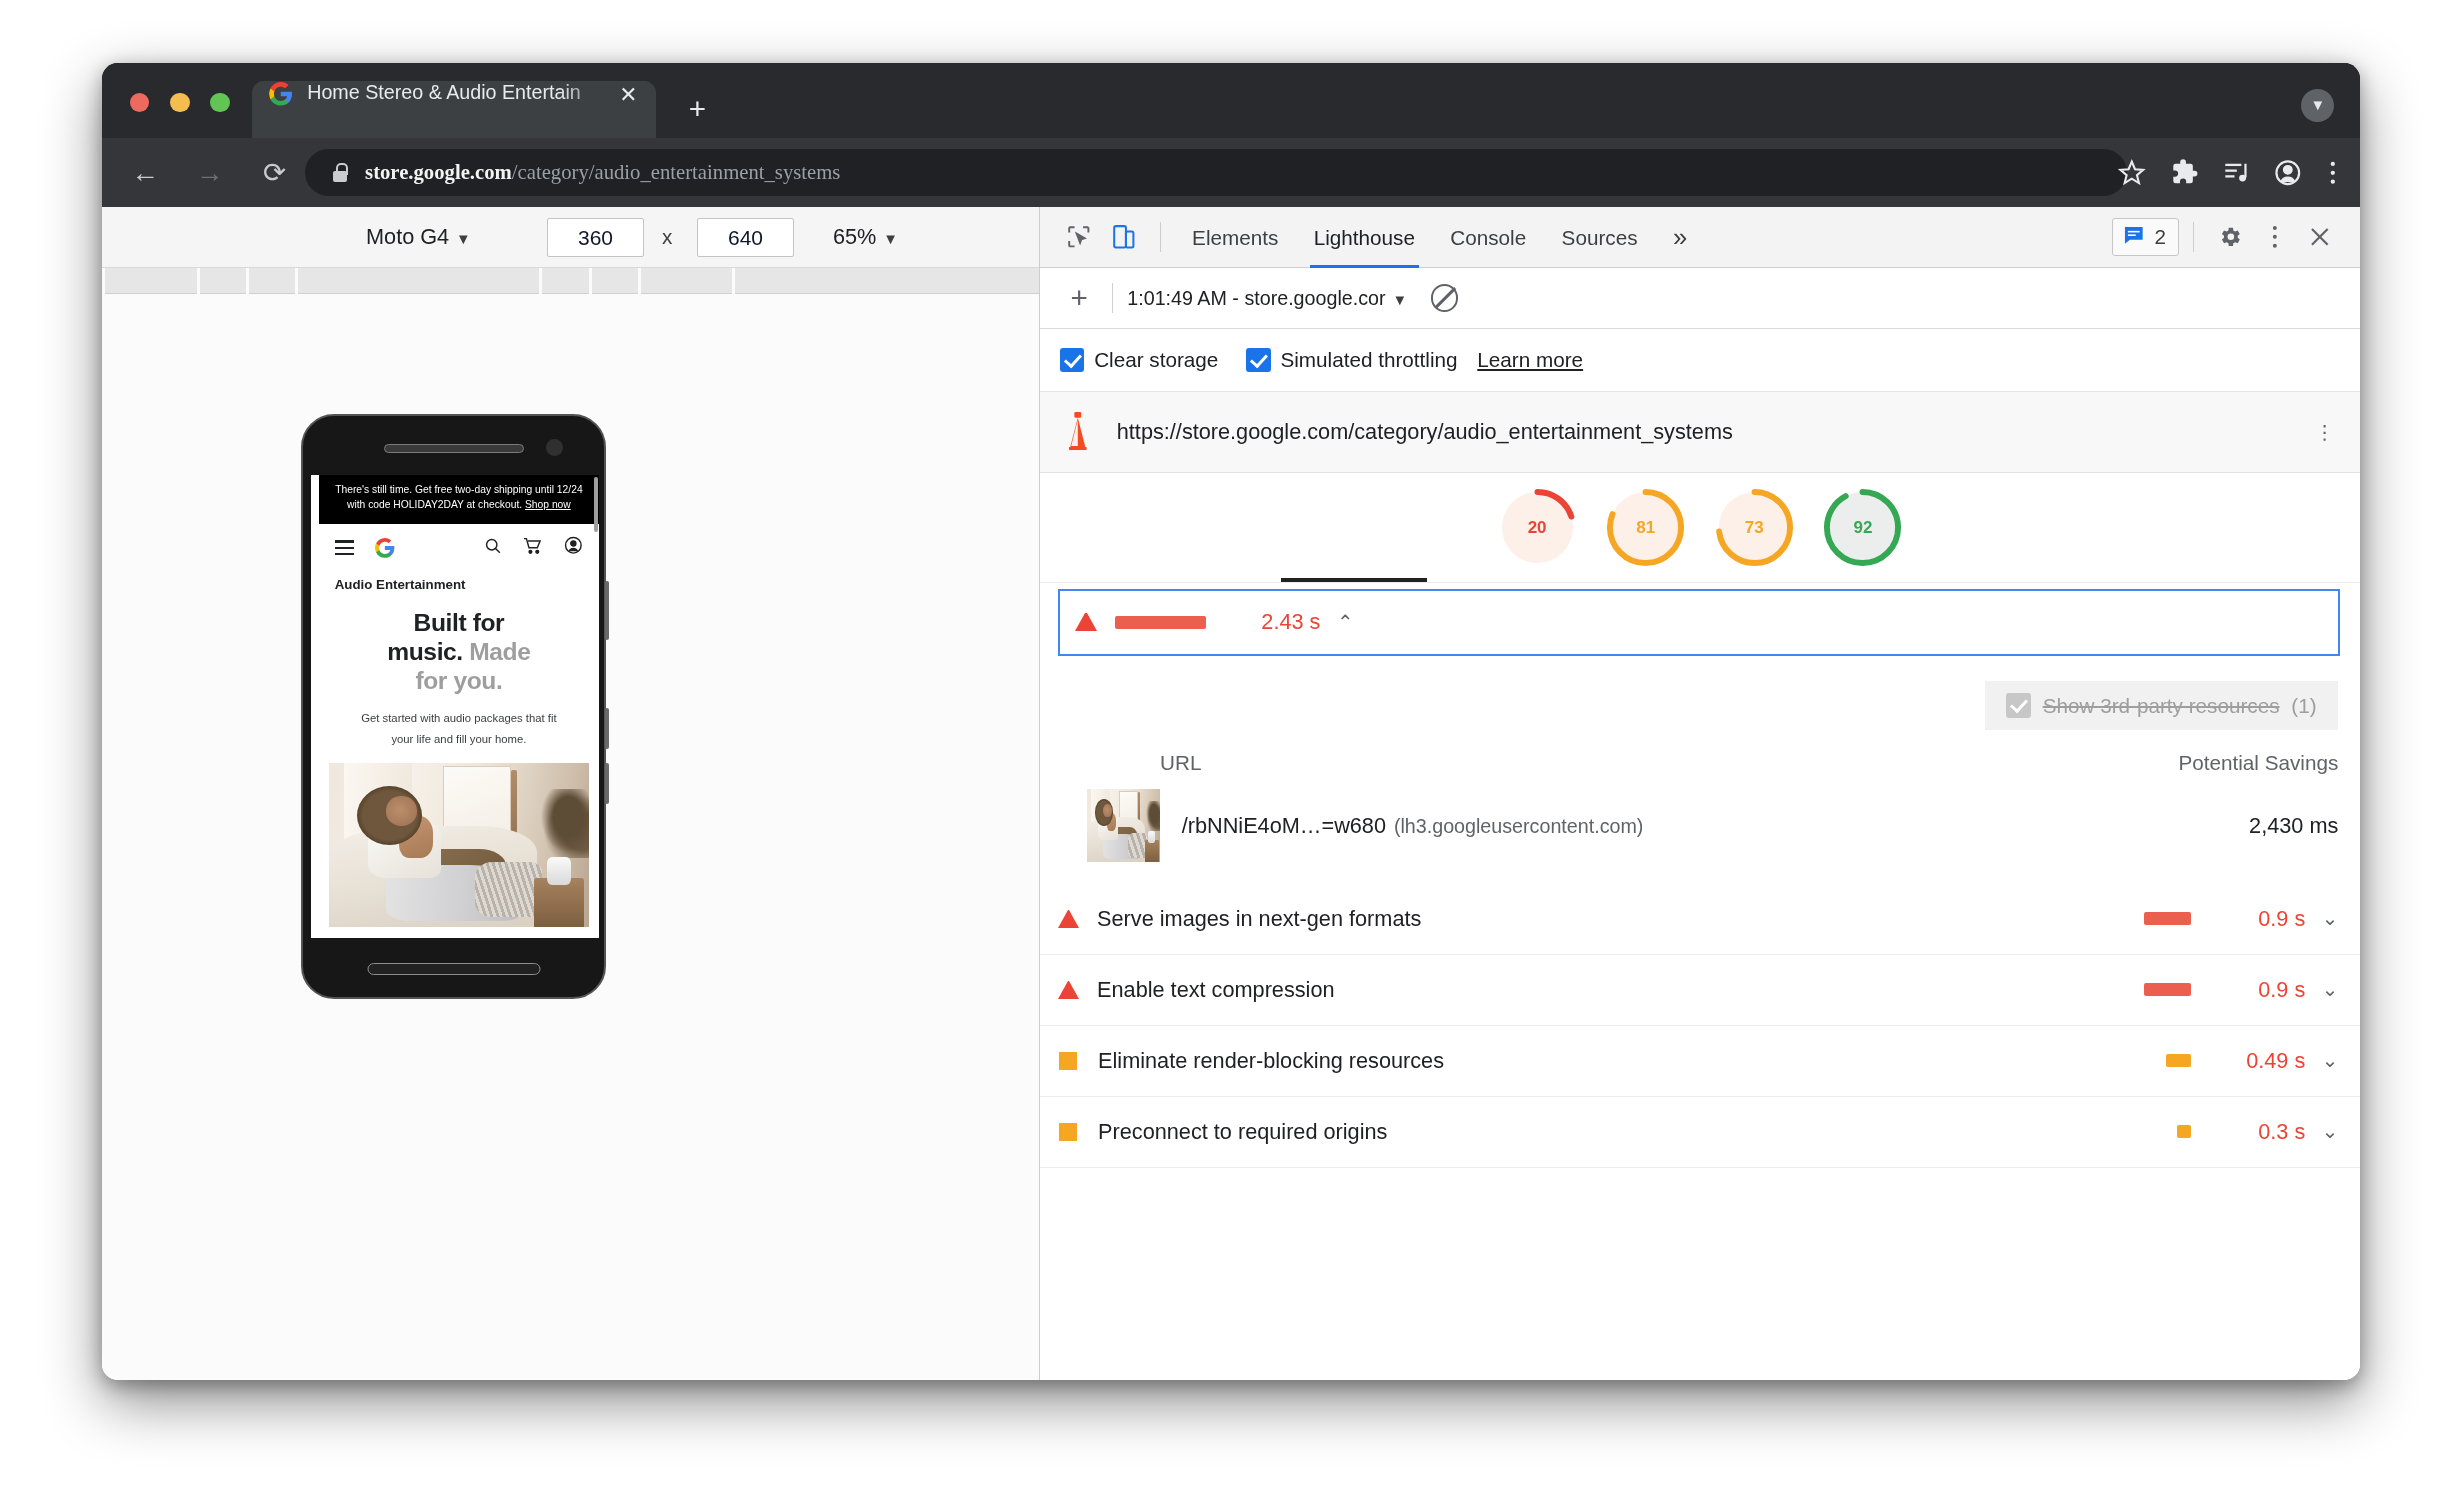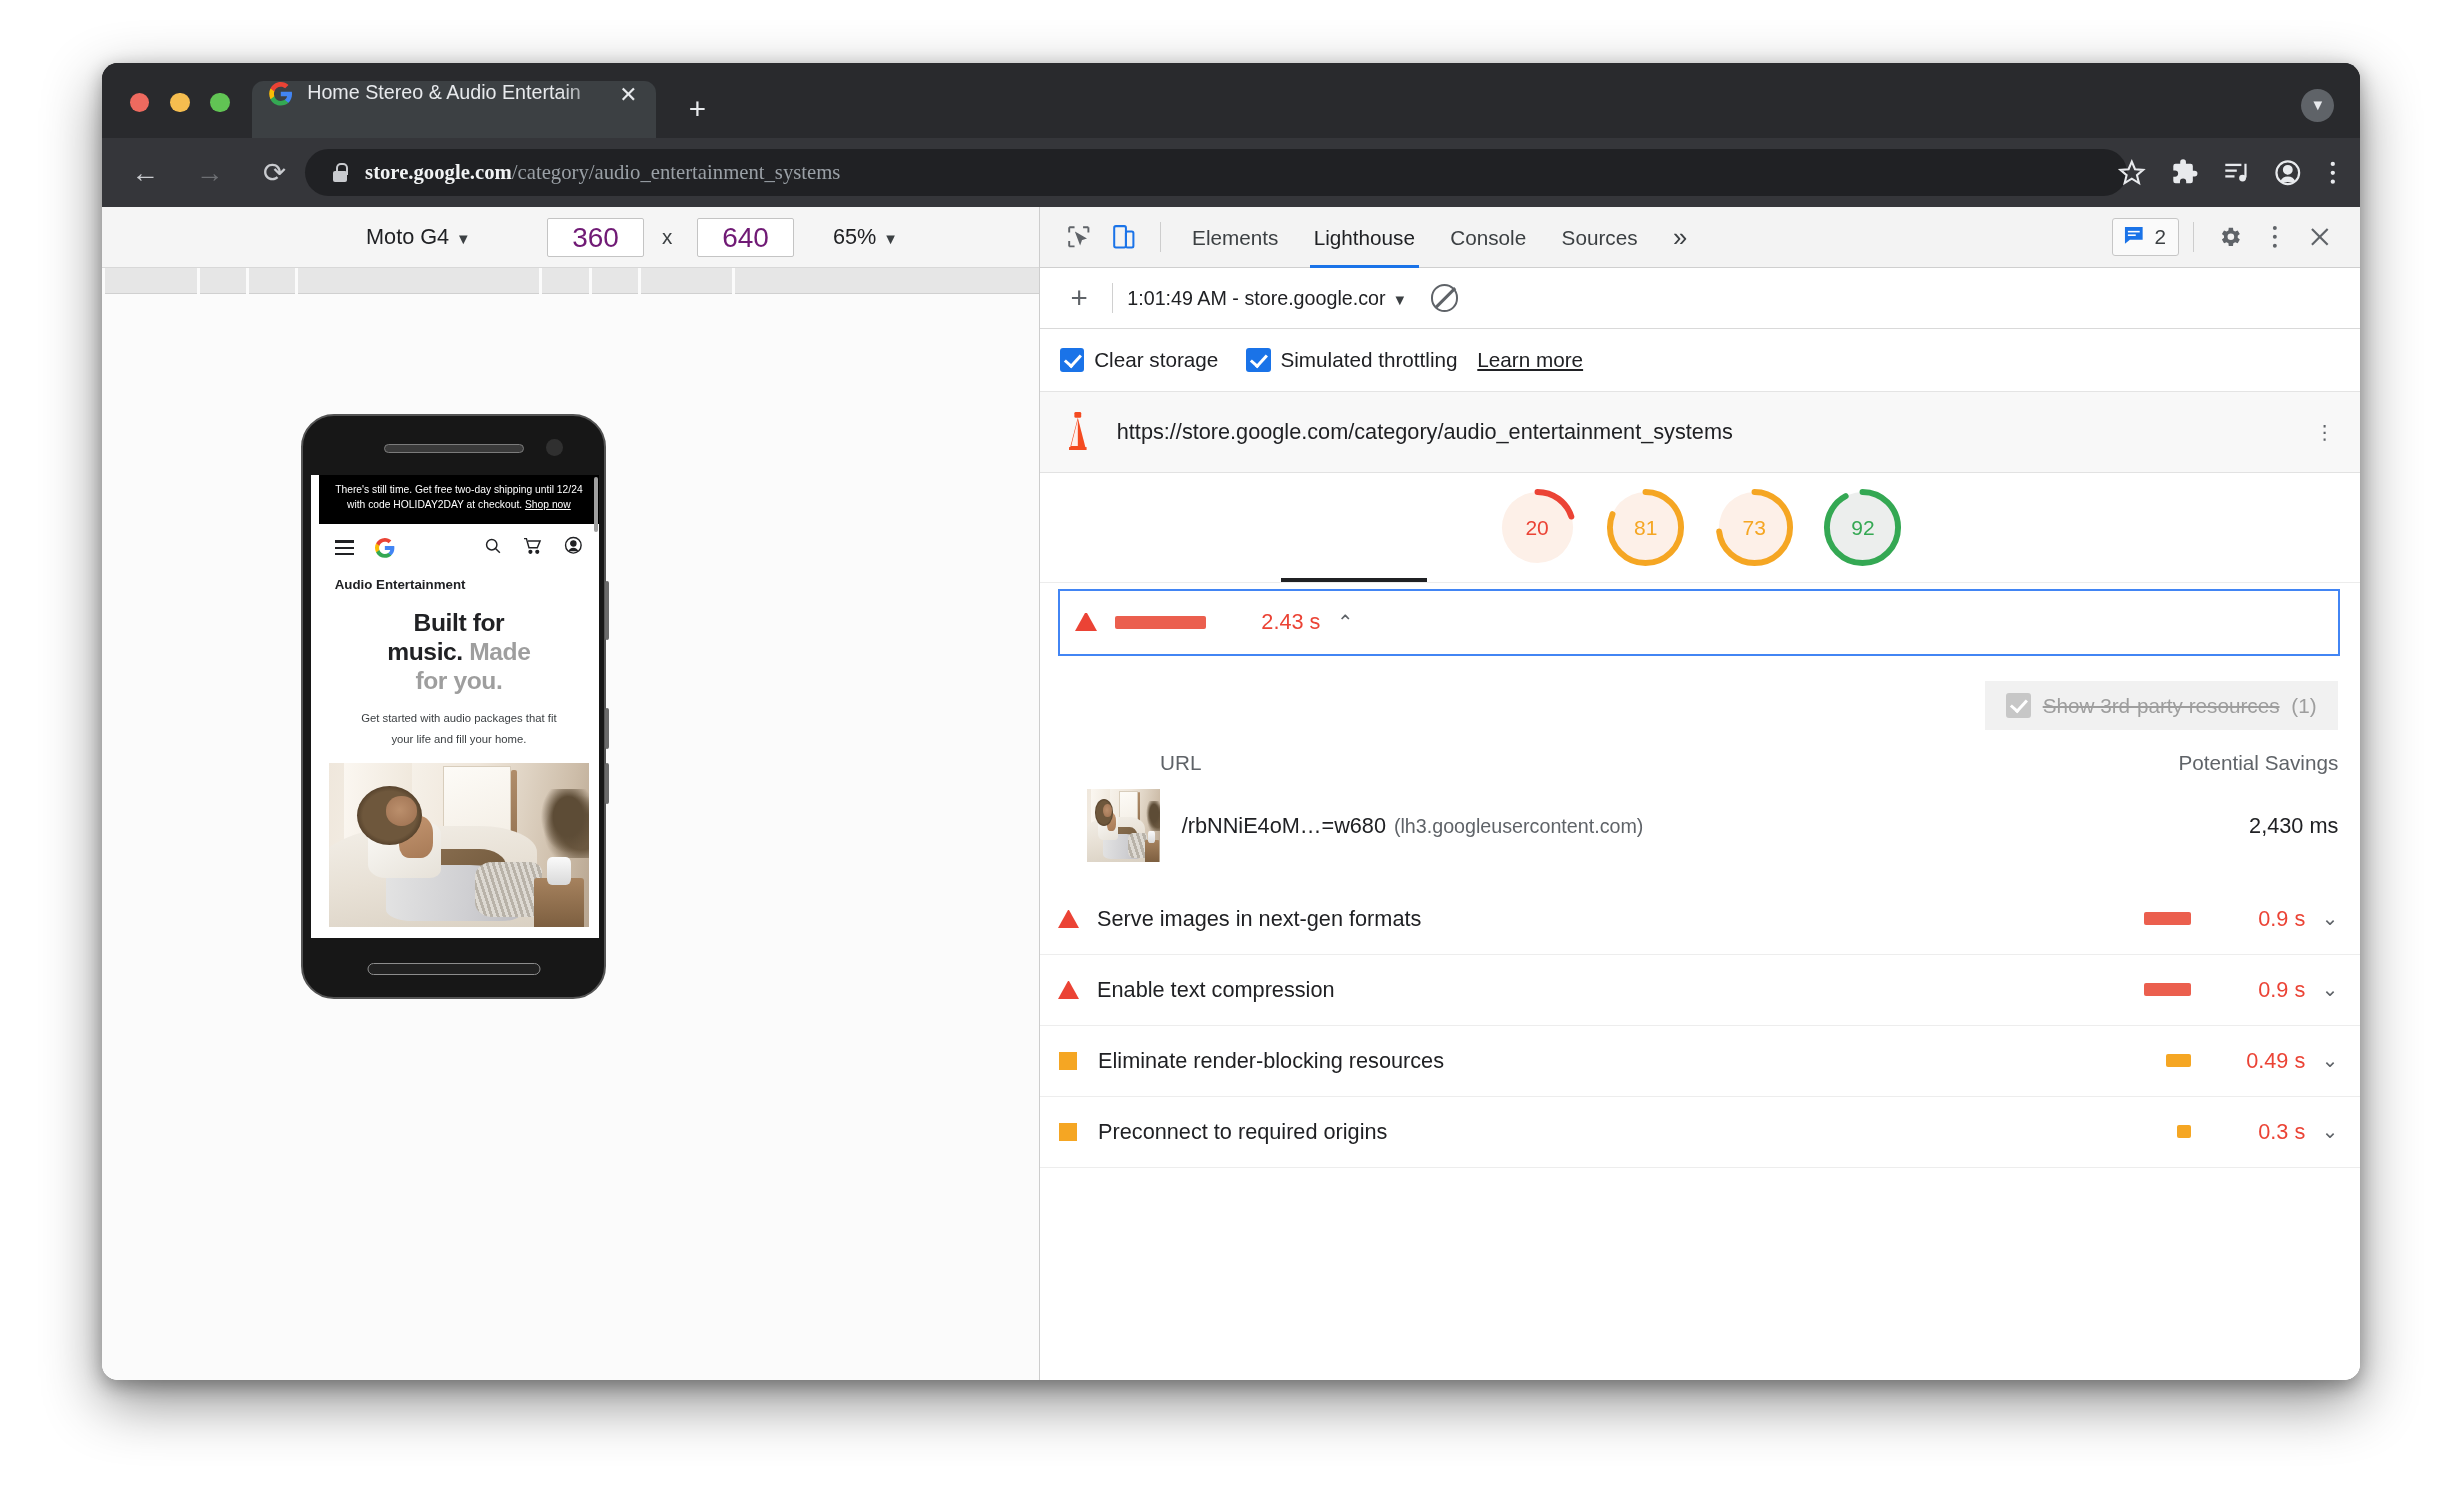--- a/index.html
+++ b/index.html
@@ -132,21 +132,21 @@
   #devicename {
     position: absolute; left: 264px;
     font-size: 21.7px; color: #202124;
   }
   .caret { font-size: 14.8px; margin-left: 6.9px; color: #3c4043; }
   .dimbox {
     position: absolute;
     width: 97px; height: 39px;
     border: 1px solid #c4c4c4; border-radius: 2px;
     background: #fff;
-    font-size: 28px; color: #701a75;
+    font-size: 21px; color: #0f172a;
     line-height: 37px; text-align: center;
   }
   #dimw { left: 445px; }
   #dimh { left: 595px; }
   #dimx { position: absolute; left: 560px; font-size: 20.7px; color: #3c4043; }
   #zoomsel { position: absolute; left: 731px; font-size: 21.7px; color: #202124; }
   #devmore {
     position: absolute; left: 973px;
     font-size: 19.7px; color: #5f6368; letter-spacing: 0;
   }
@@ -370,21 +370,21 @@
     display: flex; align-items: center; justify-content: center;
     gap: 23.6px; position: relative;
     border-bottom: 1px solid #ececec;
     background: #fff;
   }
   .gauge { width: 85px; height: 85px; position: relative; }
   .gauge svg { display: block; }
   .gnum {
     position: absolute; inset: 0;
     display: flex; align-items: center; justify-content: center;
-    font-size: 21px; font-weight: 400;
+    font-size: 17px; font-weight: 700;
   }
   #gtabline {
     position: absolute; bottom: 0; height: 3.9px; background: #202124;
   }
 
   #auditlist { flex: 1 1 auto; overflow: hidden; background: #fff; }
 
   .auditrow {
     display: flex; align-items: center;
     height: 71px; padding: 0 21.7px 0 17.7px;

